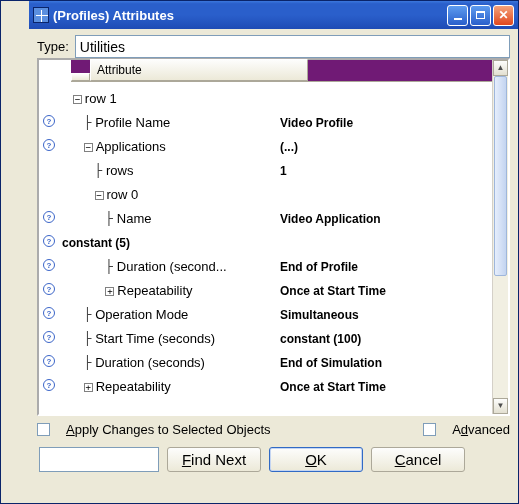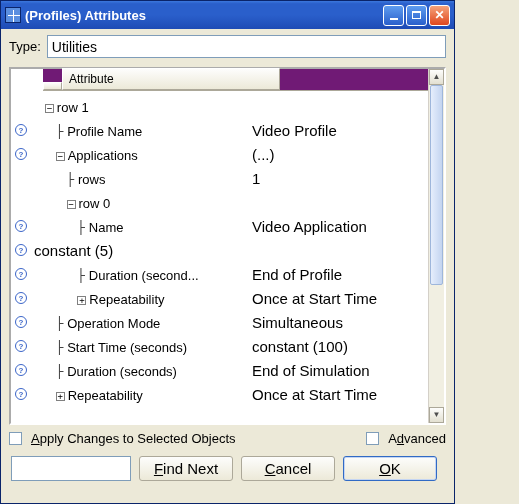--- a/index.html
+++ b/index.html
@@ -7,24 +7,25 @@
     margin: 0;
     padding: 0;
     font-family: Tahoma, Arial, sans-serif;
     font-size: 12px;
     background: #ECE9D8;
     width: 519px;
     height: 504px;
     overflow: hidden;
   }
   .window {
-    width: 455px;
+    width: 519px;
     height: 504px;
     background: #ECE9D8;
     border: 1px solid #0A246A;
+    padding-left: 28px;
   }
   .titlebar {
     height: 28px;
     background: linear-gradient(to bottom, #3B77DD 0%, #2A5FCB 10%, #2A5FCB 50%, #1E4BB5 100%);
     display: flex;
     align-items: center;
     padding: 0 4px;
     color: white;
     font-weight: bold;
     font-size: 13px;
@@ -64,21 +65,21 @@
     background: linear-gradient(to bottom,#F5A27A,#E0471E);
   }
   .tb-min-line { width:8px; height:2px; background:white; margin-top:8px; }
   .tb-max-box { width:9px; height:8px; border:1px solid white; border-top:2px solid white; }
   .content {
     padding: 6px 8px;
   }
   .type-row {
     display: flex;
     align-items: center;
-    margin-bottom: 9px;
+    margin-bottom: 0;
     justify-content: space-between;
   }
   .type-row label { margin-right: 6px; font-size: 13px; }
   .type-input {
     flex: 1;
     height: 23px;
     border: 1px solid #7F9DB9;
     border-top-color:#7F9DB9;
     background: white;
     font-size: 14px;
@@ -130,23 +131,24 @@
   .gattr {
     width: 218px;
     padding-left: 4px;
     font-size: 13px;
     white-space: nowrap;
     overflow: hidden;
   }
   .gval {
     flex: 1;
     padding-left: 4px;
-    font-size: 15px;
+    font-size: 12px;
     white-space: nowrap;
     overflow: hidden;
+    font-weight: bold;
   }
   .tree-box {
     display: inline-block;
     width: 9px; height: 9px;
     border: 1px solid #808080;
     background: white;
     font-size: 9px;
     line-height: 7px;
     text-align: center;
     margin-right: 3px;
@@ -182,21 +184,21 @@
     height: 200px;
     background: linear-gradient(to right,#E6EEFC,#C3D4F0);
     border: 1px solid #9EB6DB;
     border-radius: 2px;
   }
   .bottom-row {
     display: flex;
     align-items: center;
     margin-top: 6px;
     font-size: 13px;
-    gap: 9px;
+    gap: 16px;
   }
   .chk {
     width: 13px; height: 13px;
     border: 1px solid #7F9DB9;
     background: white;
   }
   .btn-row {
     display: flex;
     gap: 8px;
     margin-top: 10px;
@@ -361,17 +363,17 @@
       <div class="chk"></div>
       <span><span class="underline-char">A</span><span id="apply-rest">pply Changes to Selected Objects</span></span>
       <div class="spacer"></div>
       <div class="chk"></div>
       <span>A<span class="underline-char">d</span><span id="adv-rest">vanced</span></span>
     </div>
 
     <div class="btn-row">
       <input class="text-input" style="">
       <button class="btn"><span class="underline-char">F</span><span id="fn-rest">ind Next</span></button>
+      <button class="btn default"><span class="underline-char">O</span><span id="ok-rest">K</span></button>
       <button class="btn"><span class="underline-char">C</span><span id="c-rest">ancel</span></button>
-      <button class="btn default"><span class="underline-char">O</span><span id="ok-rest">K</span></button>
     </div>
   </div>
 </div>
 
 </body></html>

